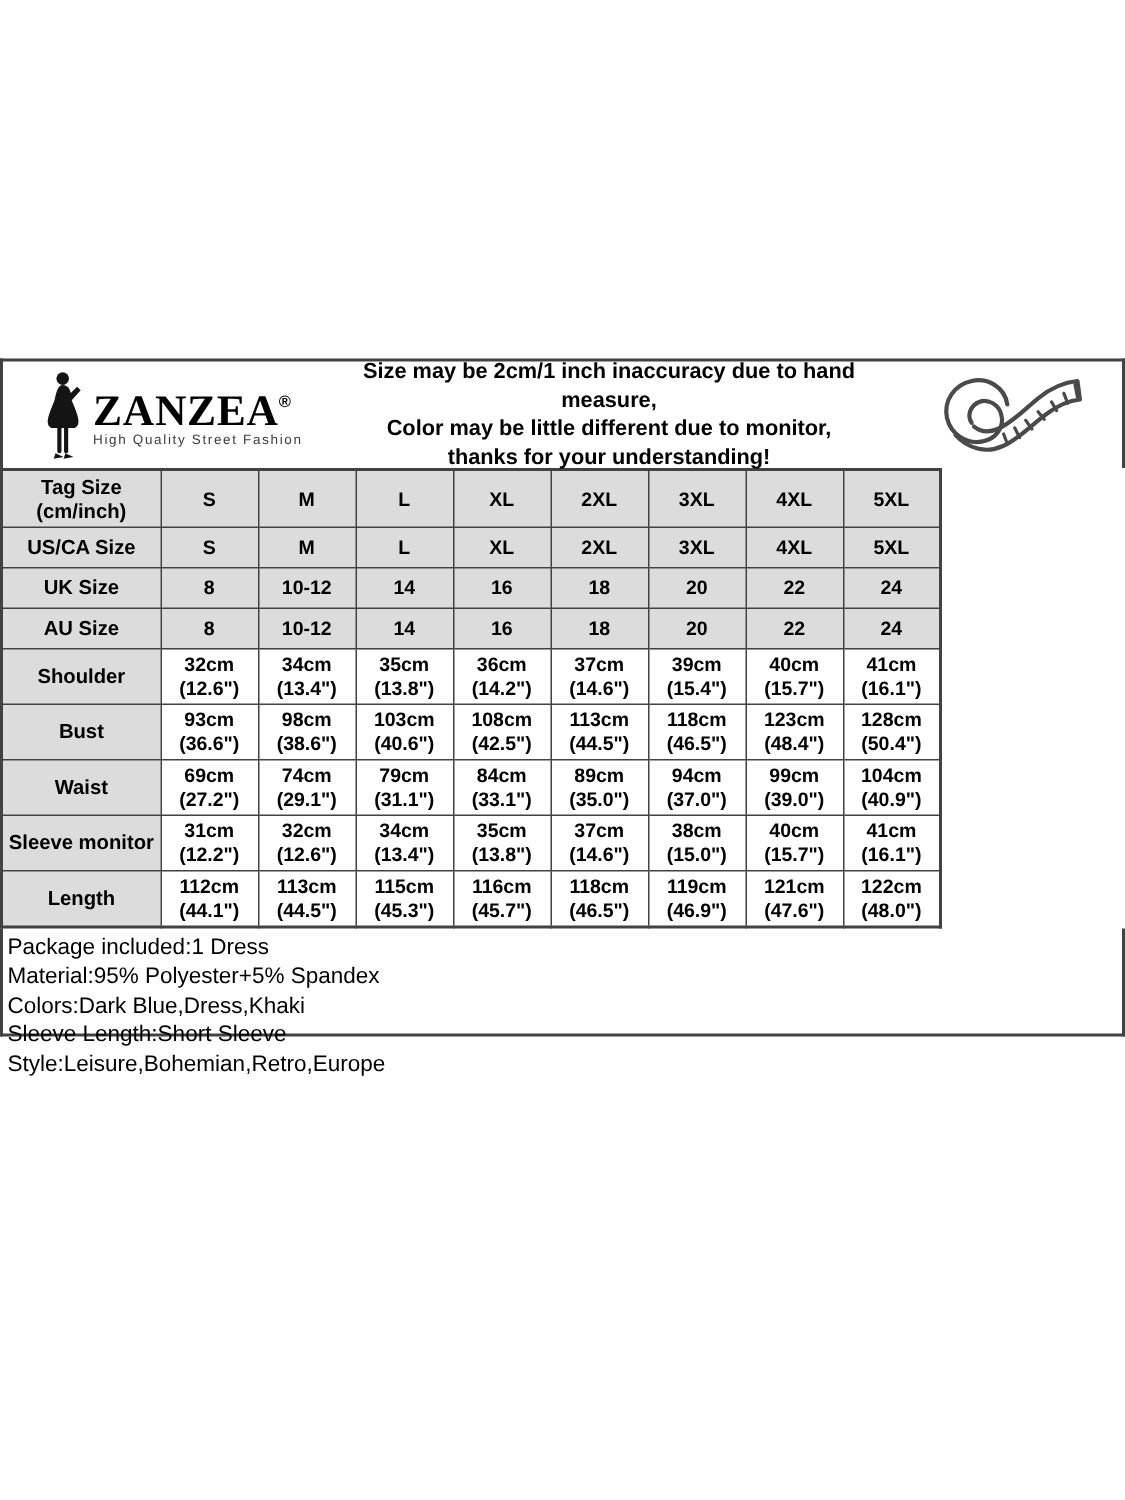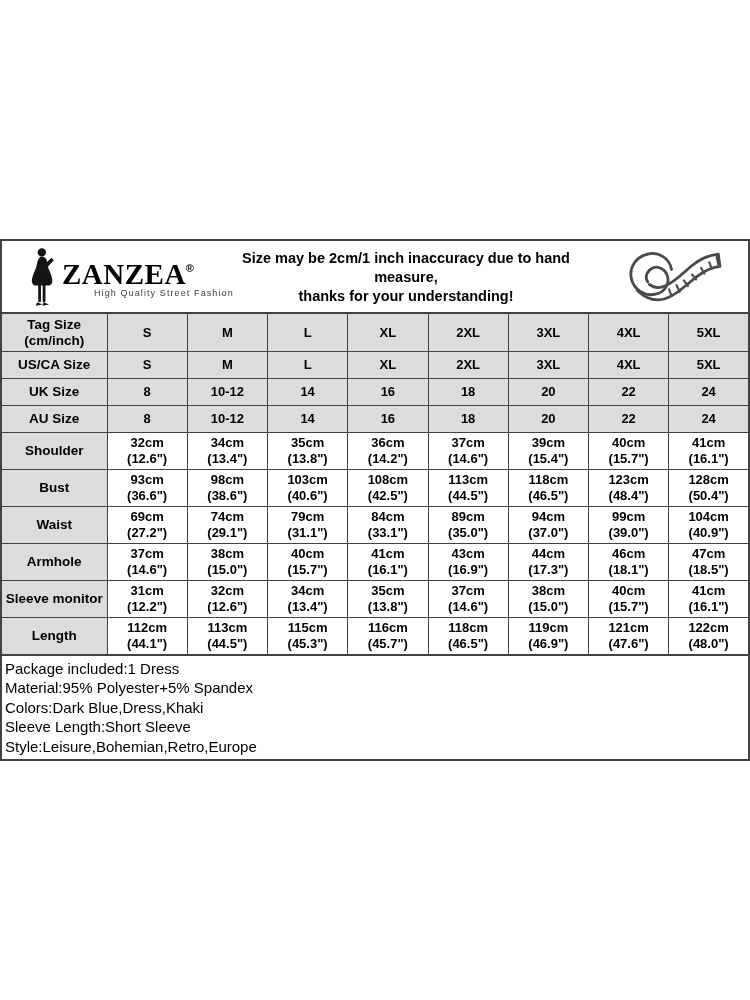--- a/index.html
+++ b/index.html
@@ -51,41 +51,40 @@
     letter-spacing: 0.5px;
     white-space: nowrap;
   }
   .brand-reg { font-size: 11px; vertical-align: 12px; font-family: "Liberation Sans", sans-serif; }
   .brand-tagline {
     font-size: 9px;
     letter-spacing: 1.1px;
     color: #3c3c3c;
     white-space: nowrap;
     margin-top: 1px;
-    margin-left: 32px;
   }
   .notice {
     flex: 1;
     text-align: center;
     font-weight: bold;
     font-size: 14.5px;
     line-height: 19px;
     padding-top: 1px;
   }
   .tape-wrap {
     width: 148px;
     flex-shrink: 0;
     display: flex;
     justify-content: center;
     align-items: center;
   }
   .tape-wrap svg { width: 118px; height: 64px; }
   
   table.size-table {
-    width: 750px;
+    width: 628px;
     border-collapse: collapse;
     table-layout: fixed;
     border: 2px solid #424242;
     text-align: center;
     font-weight: bold;
     font-size: 13px;
   }
   table.size-table td {
     border: 1px solid #424242;
     padding: 0;
@@ -96,21 +95,21 @@
   td.label-cell { font-size: 13.5px; }
   .shaded { background: #dcdcdc; }
   tr.row-first td { height: 37px; }
   tr.row-size td { height: 26px; }
   tr.row-first.row-size td { height: 37px; }
   tr.row-meas td { height: 36px; }
   
   .footer-box {
     box-sizing: border-box;
     width: 750px;
-    height: 105px;
+    height: 72px;
     border: 2px solid #424242;
     border-top: none;
     padding: 3px 4px 0 3px;
     font-size: 15px;
     line-height: 19.4px;
   }
   .footer-line { white-space: nowrap; }
 </style>
 </head>
 <body>
@@ -130,20 +129,21 @@
             <path d="M24 92 l9 4 l-11 2 z"></path>
           </g>
         </svg>
         <div class="brand-text">
           <div class="brand-name"><span>ZANZEA</span><span class="brand-reg">®</span></div>
           <div class="brand-tagline">High Quality Street Fashion</div>
         </div>
       </div>
       <div class="notice">
         <div class="notice-line">Size may be 2cm/1 inch inaccuracy due to hand measure,</div>
+        <div class="notice-line">Color may be little different due to monitor,</div>
         <div class="notice-line">thanks for your understanding!</div>
       </div>
       <div class="tape-wrap">
         <svg viewBox="0 0 130 78" xmlns="http://www.w3.org/2000/svg">
           <g fill="none" stroke="#4a4a4a" stroke-width="3.4" stroke-linecap="round" stroke-linejoin="round">
             <path d="M62 30 C60 16 46 8 33 11 C19 14 10 27 13 41 C16 54 29 63 42 60 C53 58 60 48 57 38 C55 30 46 25 39 28 C32 31 29 39 33 45"></path>
             <path d="M20 55 C30 66 45 70 58 64 C72 58 82 46 95 37 C103 31 112 27 121 26 L119 11 C108 12 97 17 87 25 C76 34 66 45 54 50 C47 53 40 52 35 48"></path>
             <path d="M62 62 L59 54 M72 57 L68 49 M82 50 L77 43 M92 42 L87 36 M102 35 L98 28 M111 29 L108 21 M119 24 L117 14" stroke-width="2.6"></path>
           </g>
         </svg>
@@ -259,39 +259,20 @@
             <td>89cm
 (35.0")</td>
             <td>94cm
 (37.0")</td>
             <td>99cm
 (39.0")</td>
             <td>104cm
 (40.9")</td>
           </tr>
           <tr class="row-meas">
-            <td class="label-cell shaded">Armhole</td>
-            <td>37cm
-(14.6")</td>
-            <td>38cm
-(15.0")</td>
-            <td>40cm
-(15.7")</td>
-            <td>41cm
-(16.1")</td>
-            <td>43cm
-(16.9")</td>
-            <td>44cm
-(17.3")</td>
-            <td>46cm
-(18.1")</td>
-            <td>47cm
-(18.5")</td>
-          </tr>
-          <tr class="row-meas">
             <td class="label-cell shaded">Sleeve monitor</td>
             <td>31cm
 (12.2")</td>
             <td>32cm
 (12.6")</td>
             <td>34cm
 (13.4")</td>
             <td>35cm
 (13.8")</td>
             <td>37cm

